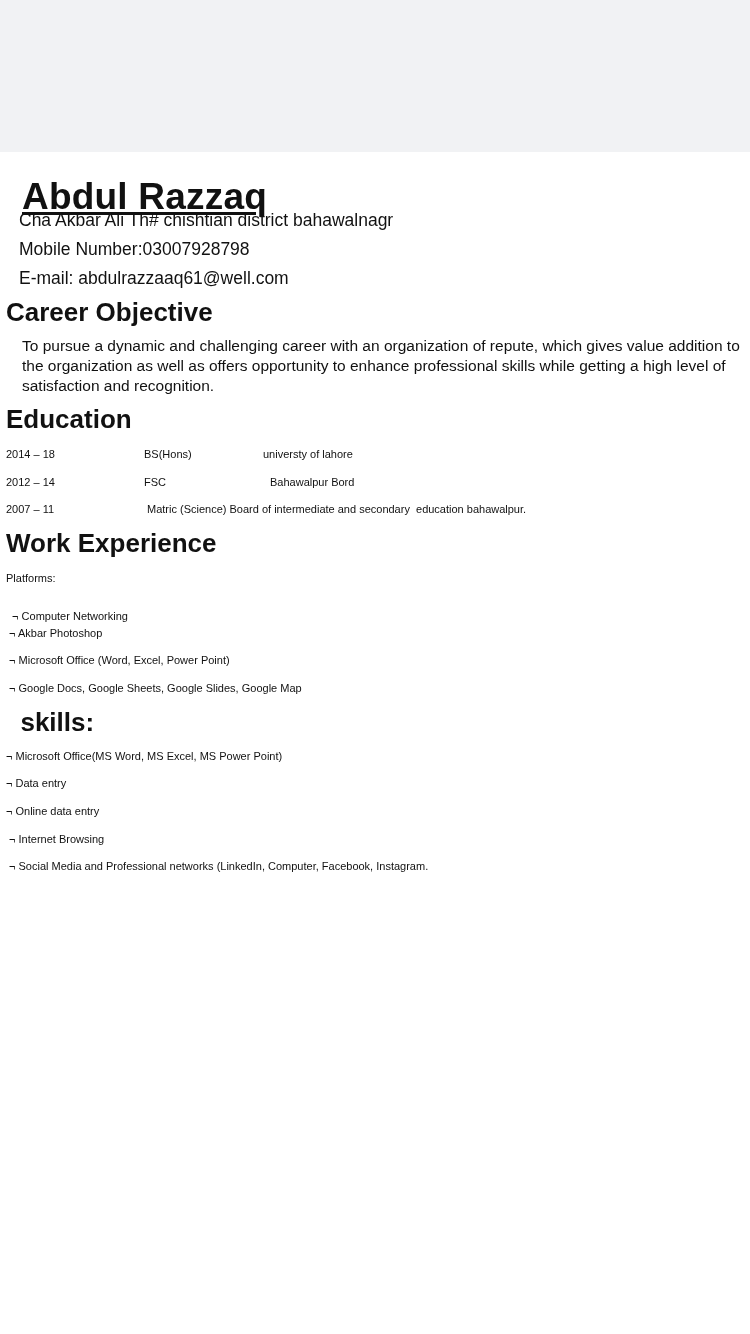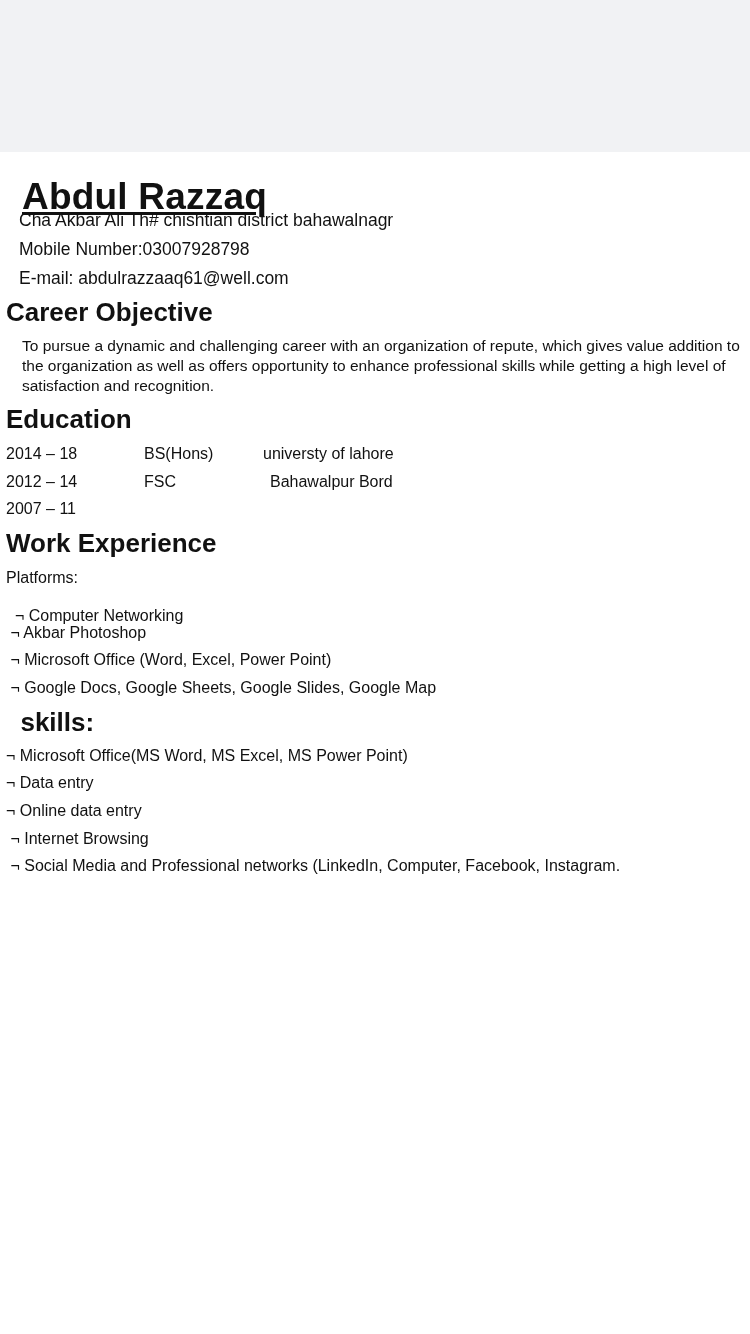--- a/index.html
+++ b/index.html
@@ -16,21 +16,21 @@
     text-decoration: underline; text-decoration-thickness: 3px; text-underline-offset: 3px;
     white-space: pre; letter-spacing: 0.2px;
   }
   .line { position: absolute; left: 0; font-size: 17.5px; line-height: 22px; white-space: pre; margin-left: 13px; }
   .h2 {
     position: absolute; left: 0; margin: 0; font-size: 26px; font-weight: bold; line-height: 30px;
     text-decoration-thickness: 2px; text-underline-offset: 3px;
     white-space: pre;
   }
   .para { position: absolute; left: 16px; width: 740px; font-size: 15.5px; line-height: 20px; }
-  .small { position: absolute; left: 0; font-size: 16px; line-height: 20px; white-space: pre; }
+  .small { position: absolute; left: 0; font-size: 11px; line-height: 20px; white-space: pre; }
   .col { position: absolute; top: 0; white-space: pre; }
 </style>
 </head>
 <body>
 
 <div class="top-bar"></div>
 
 <div class="doc">
 
   <h1 class="name">Abdul Razzaq</h1>
@@ -47,20 +47,21 @@
     <span class="col" style="left:138px">BS(Hons)</span>
     <span class="col" style="left:257px">universty of lahore</span>
   </div>
   <div class="small" style="top:320px; width:740px; height:20px">
     <span class="col" style="left:0">2012 – 14</span>
     <span class="col" style="left:138px">FSC</span>
     <span class="col" style="left:264px">Bahawalpur Bord</span>
   </div>
   <div class="small" style="top:347px; width:740px; height:20px">
     <span class="col" style="left:0">2007 – 11</span>
+    <span class="col" style="left:141px">Matric (Science) Board of intermediate and secondary  education bahawalpur.</span>
   </div>
 
   <h2 class="h2" style="top:376px">Work Experience   </h2>
   <div class="small" style="top:416px">Platforms:</div>
   <div class="small" style="top:454px">  ¬ Computer Networking</div>
   <div class="small" style="top:471px"> ¬ Akbar Photoshop</div>
   <div class="small" style="top:498px"> ¬ Microsoft Office (Word, Excel, Power Point)</div>
   <div class="small" style="top:526px"> ¬ Google Docs, Google Sheets, Google Slides, Google Map</div>
 
   <h2 class="h2" style="top:555px">  skills:  </h2>

